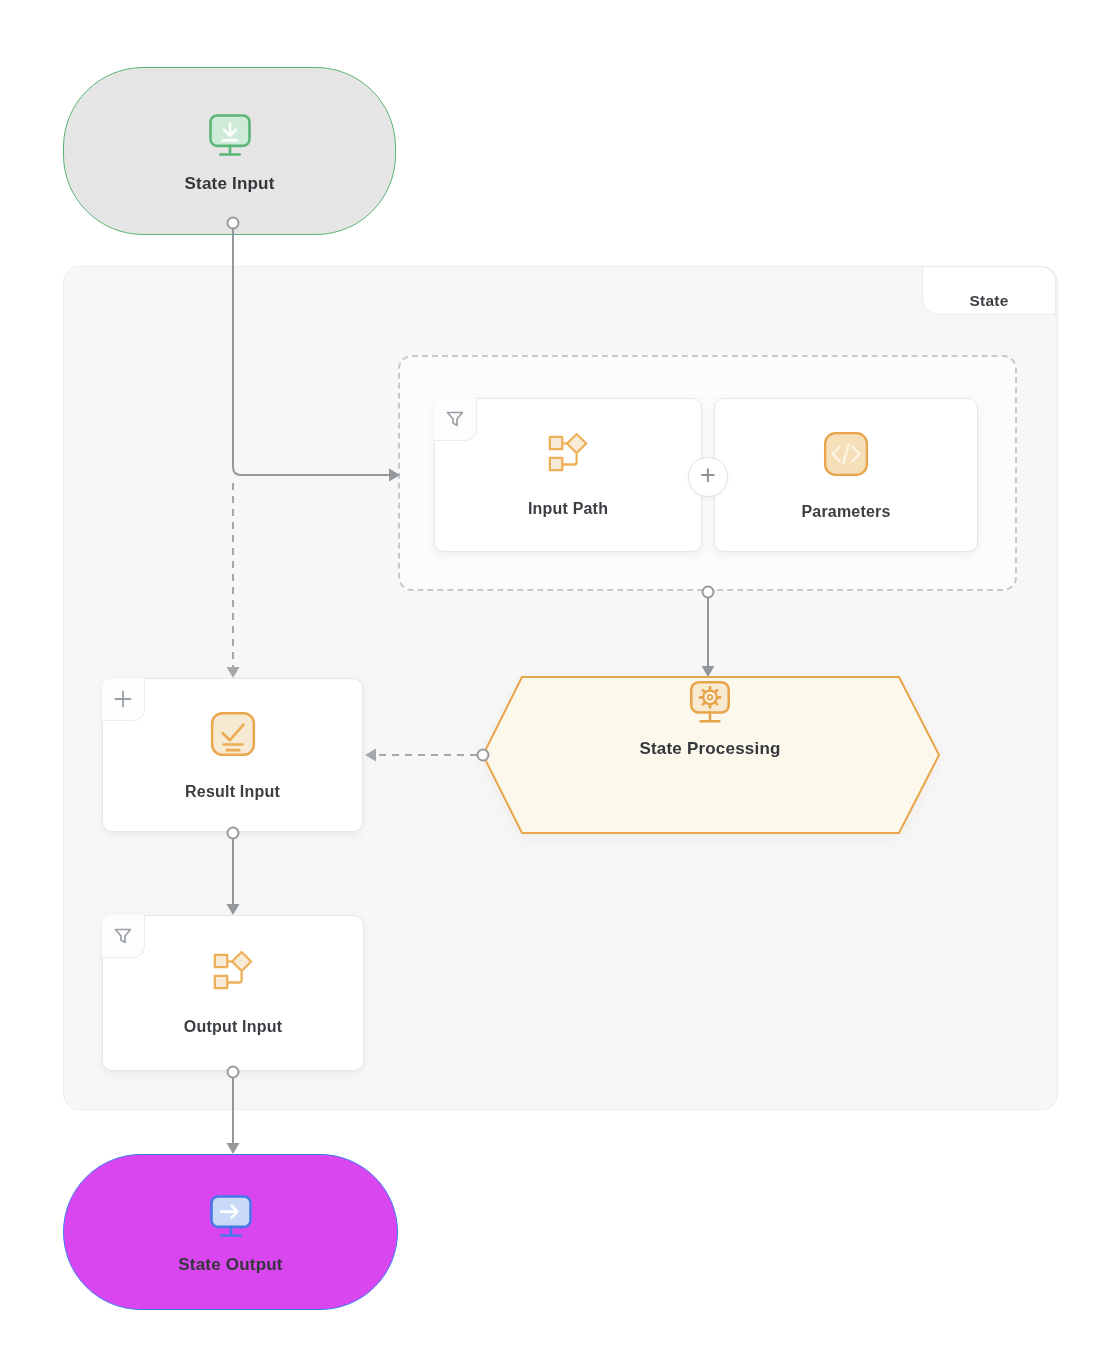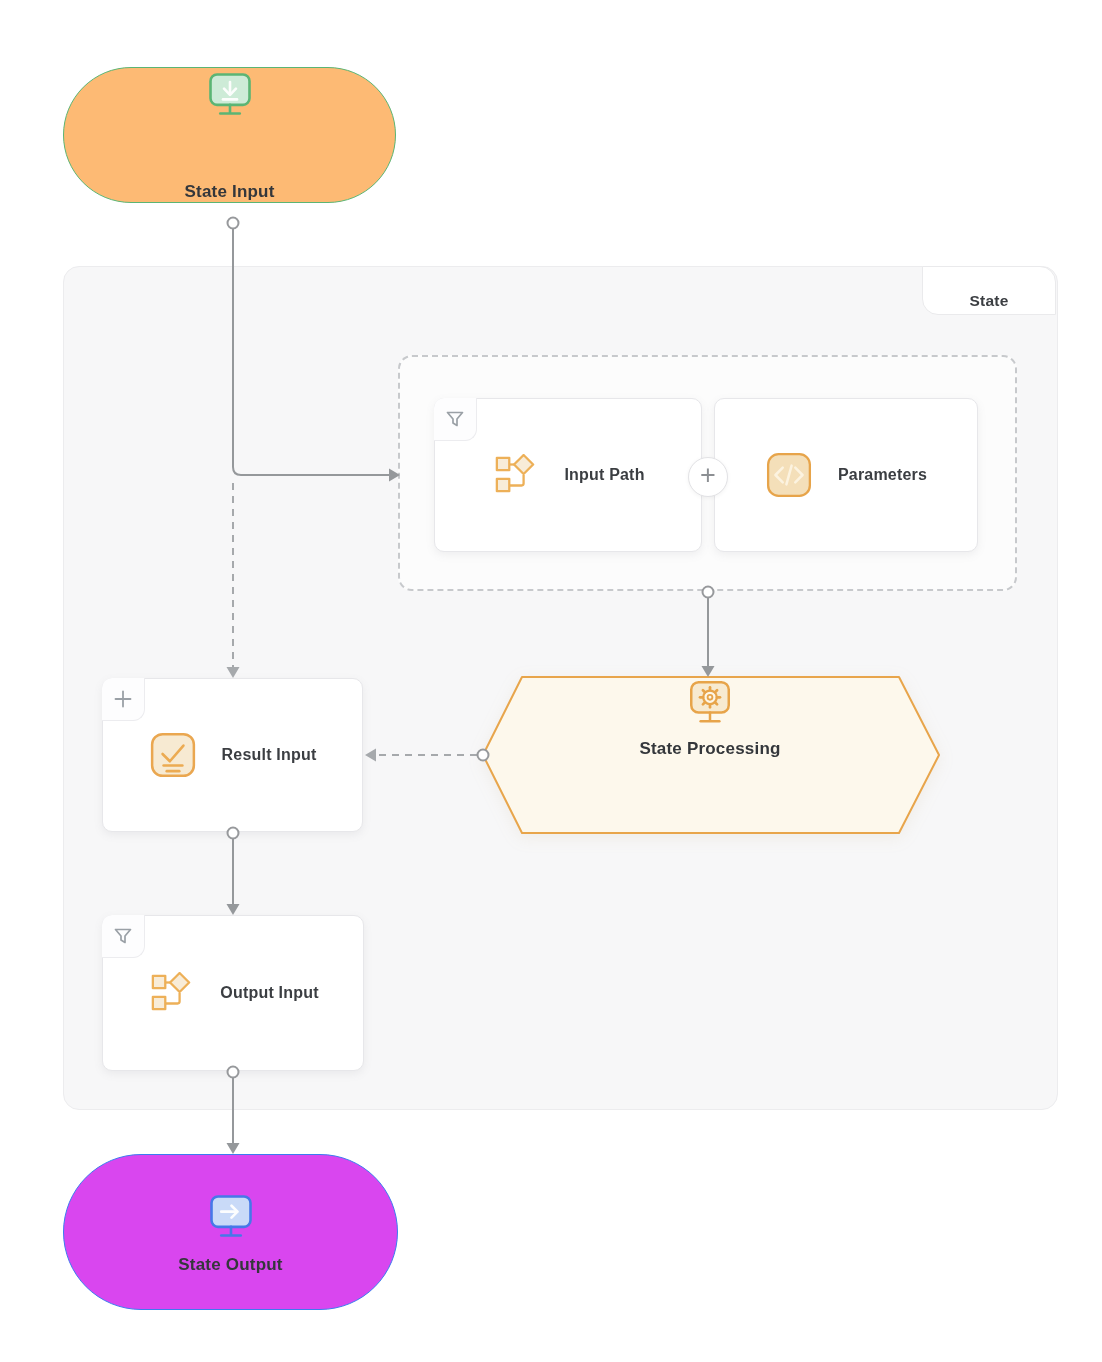--- a/index.html
+++ b/index.html
@@ -17,33 +17,33 @@
     background:#ffffff;border:1px solid #eaeaec;box-sizing:border-box;
     border-radius:0 16px 0 16px;z-index:2;
     display:flex;align-items:center;justify-content:center;
   }
   .state-tab-label{font-size:15.5px;font-weight:600;color:#3b3e42;letter-spacing:.2px;margin-top:20px;}
   
   .pill{
     position:absolute;border-radius:80px;z-index:3;box-sizing:border-box;
     display:flex;flex-direction:column;align-items:center;justify-content:center;gap:13px;
   }
-  .pill-green{left:63px;top:67px;width:333px;height:136px;background:#fdba74;border:1.5px solid #5bb574;justify-content:space-between;}
+  .pill-green{left:63px;top:67px;width:333px;height:168px;background:#e5e5e5;border:1.5px solid #5bb574;}
   .pill-blue{left:63px;top:1154px;width:335px;height:156px;background:#d946ef;border:1.5px solid #3b7cf0;}
   .node-label{font-size:17px;font-weight:600;color:#34373b;letter-spacing:.2px;}
   
   .dashed-group{
     position:absolute;left:398px;top:355px;width:619px;height:236px;z-index:2;box-sizing:border-box;
     border:2px dashed #c7c9cc;border-radius:14px;background:rgba(253,253,253,.75);
   }
   
   .card{
     position:absolute;background:#ffffff;border:1px solid #e7e7ea;border-radius:10px;z-index:3;
     box-shadow:0 3px 8px rgba(120,120,130,.10);box-sizing:border-box;
-    display:flex;flex-direction:row;align-items:center;justify-content:center;gap:25px;
+    display:flex;flex-direction:column;align-items:center;justify-content:center;gap:25px;
   }
   .card-input-path{left:434px;top:398px;width:268px;height:154px;}
   .card-parameters{left:714px;top:398px;width:264px;height:154px;}
   .card-result-path{left:102px;top:678px;width:261px;height:154px;}
   .card-output-path{left:102px;top:915px;width:262px;height:156px;}
   .card-label{font-size:16px;font-weight:600;color:#3b3e42;letter-spacing:.2px;}
   .badge{
     position:absolute;top:-1px;left:-1px;width:42px;height:42px;background:#fdfdfe;
     border-right:1px solid #ececef;border-bottom:1px solid #ececef;
     border-radius:10px 0 12px 0;display:flex;align-items:center;justify-content:center;

